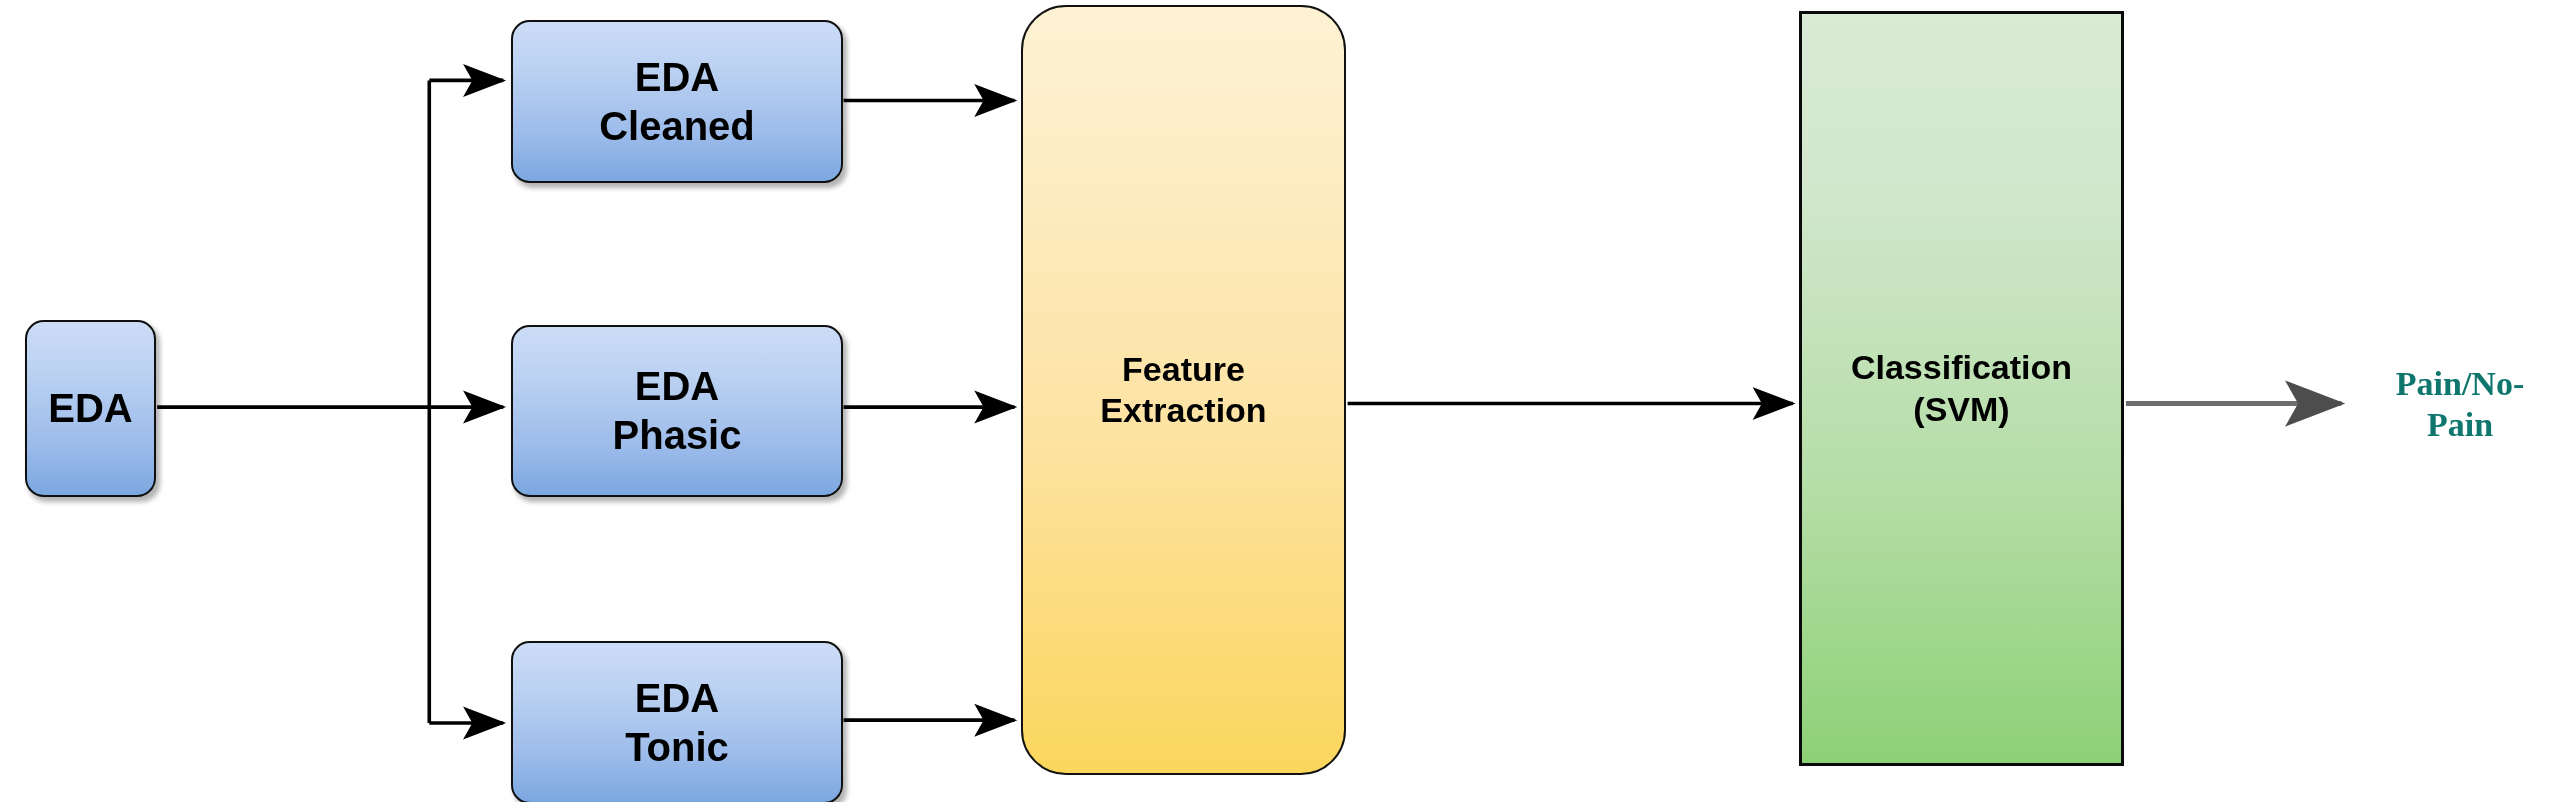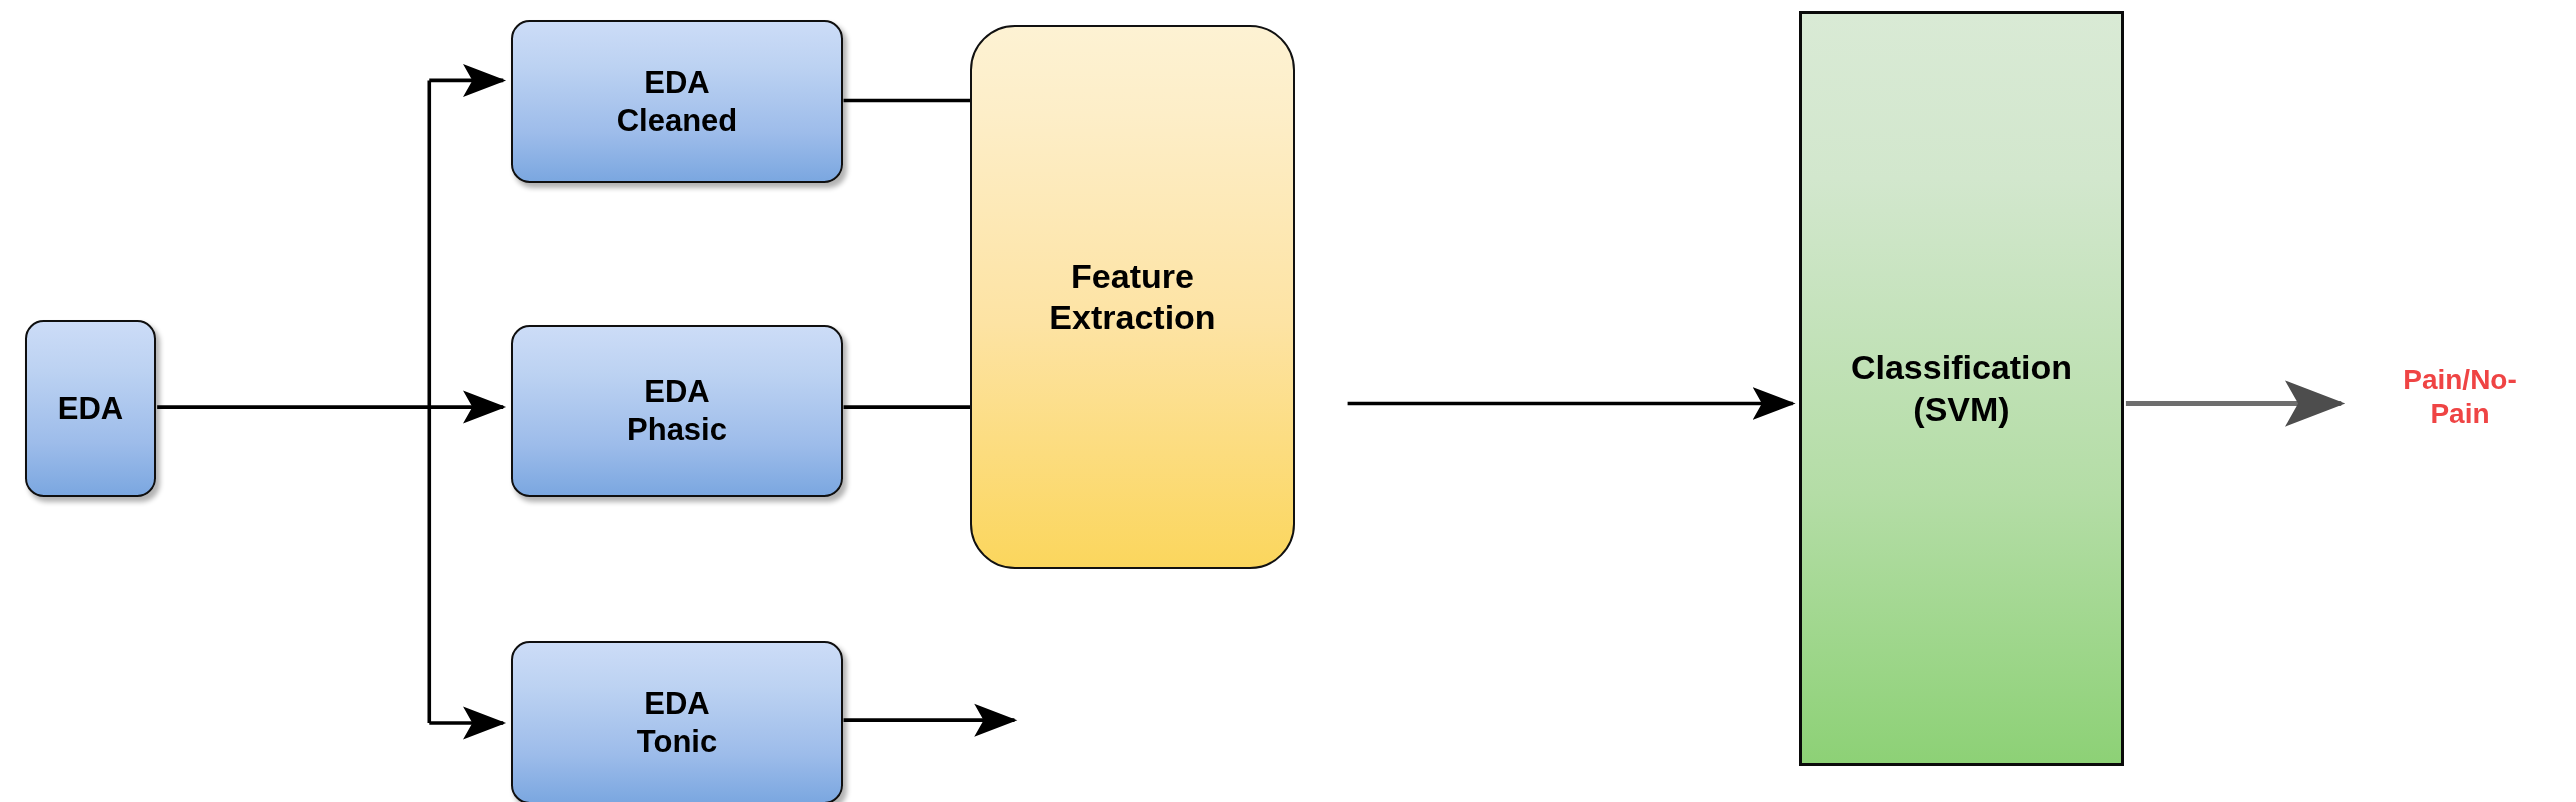--- a/index.html
+++ b/index.html
@@ -40,21 +40,21 @@
     white-space: pre-line;
     z-index: 3;
   }
 
   
   .node-blue {
     background: linear-gradient(to bottom, #ccdcf7 0%, #bcd2f2 28%, #9dbcea 70%, #7ba7e0 100%);
     border: 2.2px solid #0f0f0f;
     border-radius: 18.7px;
     box-shadow: 3.6px 4.3px 5px rgba(0,0,0,0.30);
-    font-size: 31px;
+    font-size: 40px;
   }
 
   
   .node-yellow {
     background: linear-gradient(to bottom, #fdf2d3 0%, #fdeec8 16%, #fde3a3 55%, #fbd65d 100%);
     border: 2.2px solid #111111;
     border-radius: 45px;
     font-size: 34px;
   }
 
@@ -62,27 +62,28 @@
   .node-green {
     background: linear-gradient(to bottom, #d9ead5 0%, #d2e7cd 22%, #b4dda6 64%, #8dd176 100%);
     border: 3.6px solid #0a0a0a;
     border-radius: 0;
     font-size: 34px;
   }
 
   
   .label-plain {
     position: absolute;
-    color: #ef4444;
+    color: #0f766e;
     font-weight: bold;
-    font-size: 28px;
+    font-size: 34px;
     line-height: 1.22;
     text-align: center;
     white-space: pre-line;
     z-index: 3;
+    font-family: Liberation Serif, serif;
   }
 </style>
 </head>
 <body>
 
 <div id="canvas">
 
   <svg id="edges" viewBox="0 0 3586 1117" width="2576" height="802">
     <defs>
       <marker id="arrowBlack" markerWidth="13" markerHeight="13" refX="11.2" refY="5" orient="auto" markerUnits="strokeWidth">
@@ -135,21 +136,21 @@
 
   <div class="node node-blue" style="left:511px; top:20px; width:332px; height:163px;">EDA
 Cleaned</div>
 
   <div class="node node-blue" style="left:511px; top:325px; width:332px; height:172px;">EDA
 Phasic</div>
 
   <div class="node node-blue" style="left:511px; top:641px; width:332px; height:163px;">EDA
 Tonic</div>
 
-  <div class="node node-yellow" style="left:970px; top:5px; width:325px; height:544px;margin-top:20px;">Feature
+  <div class="node node-yellow" style="left:1021px; top:5px; width:325px; height:770px;">Feature
 Extraction</div>
 
   <div class="node node-green" style="left:1799px; top:11px; width:325px; height:755px;">Classification
 (SVM)</div>
 
   <div class="label-plain" style="left:2363px; top:363px; width:194px;">Pain/No-
 Pain</div>
 
 </div>
 

